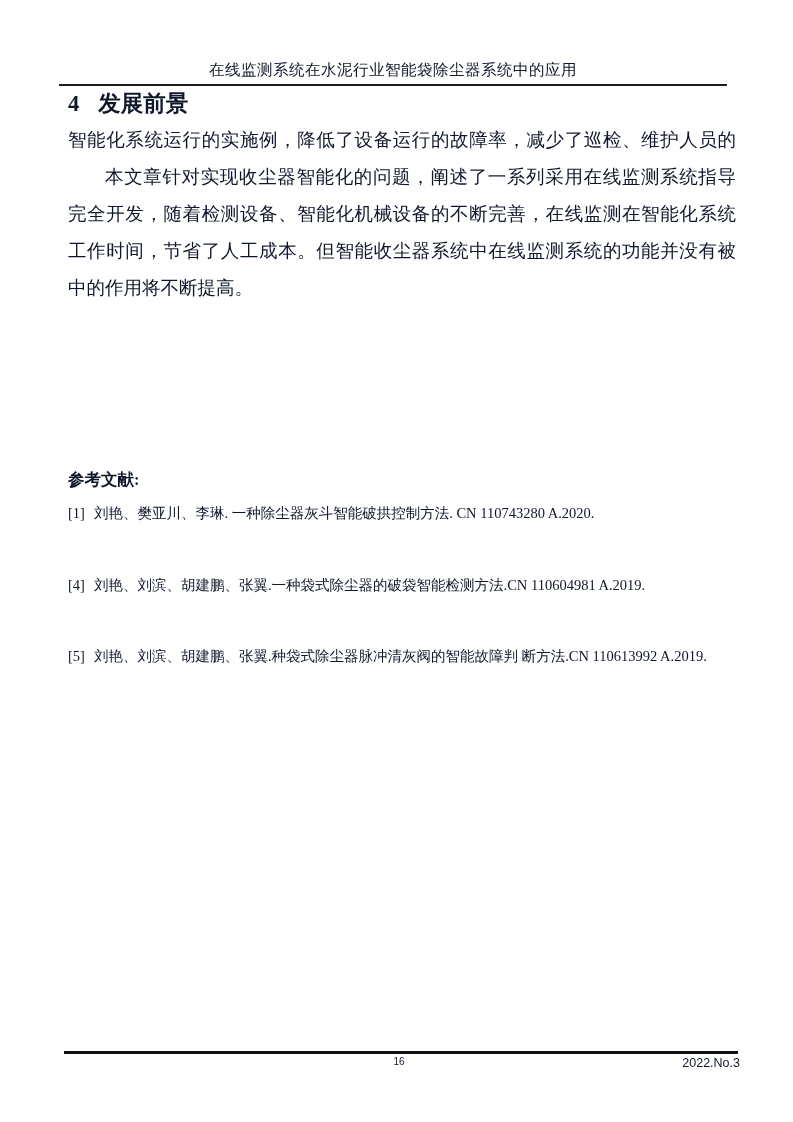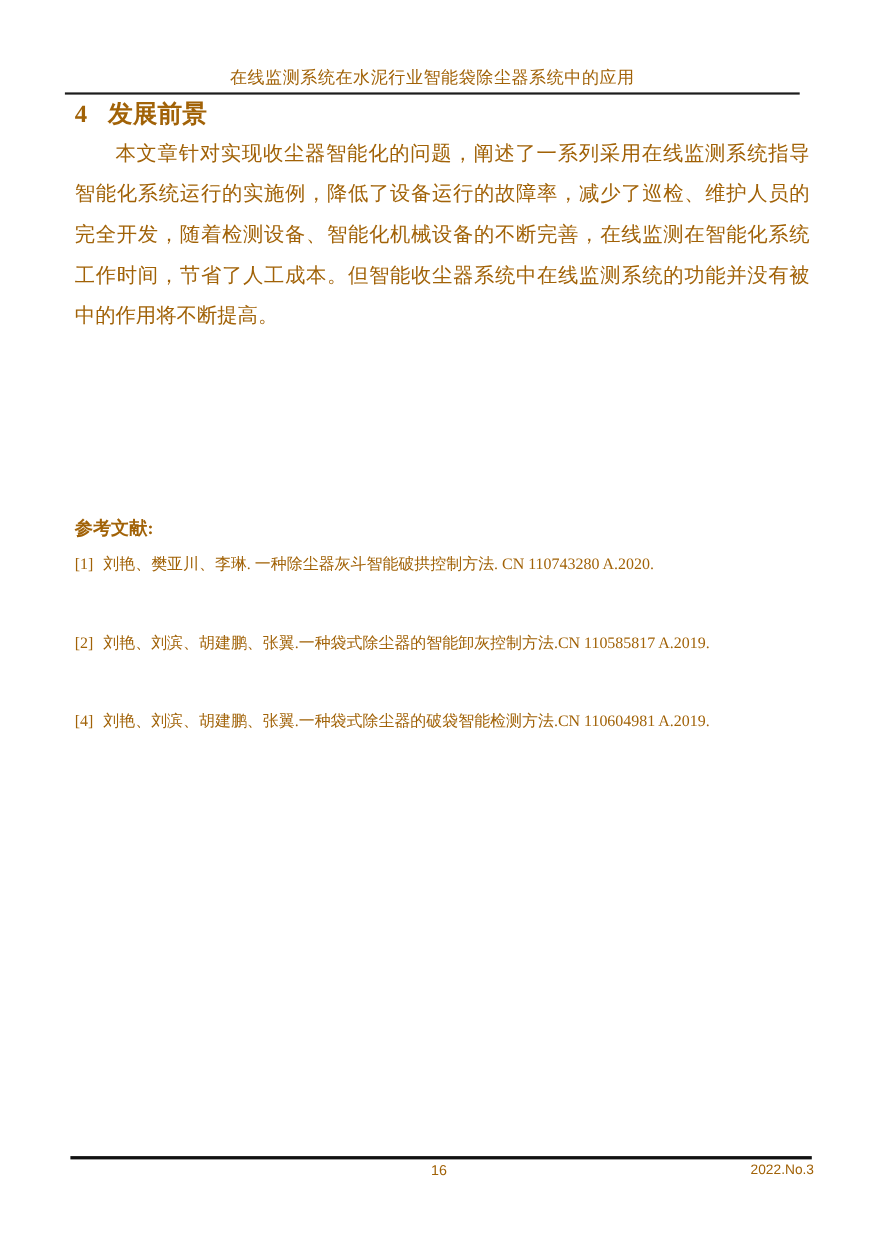--- a/index.html
+++ b/index.html
@@ -4,21 +4,21 @@
 <style>
   html, body { margin: 0; padding: 0; background: #e8e8e8; }
   .page {
     position: relative;
     width: 793px;
     height: 1122px;
     background: #ffffff;
     margin: 0 auto;
     overflow: hidden;
     font-family: "Liberation Serif", "DejaVu Serif", serif;
-    color: #a16207;
+    color: #0f172a;
   }
   .header-title {
     position: absolute;
     top: 60px; left: 59px; width: 668px;
     text-align: center;
     font-size: 15.5px;
     letter-spacing: 0.5px;
     white-space: nowrap;
   }
   .header-rule {
@@ -61,21 +61,21 @@
   .ref-label { display: inline-block; margin-right: 9px; }
   .footer-rule {
     position: absolute;
     top: 1051px; left: 64px; width: 674px; height: 2.5px;
     background: #111111;
   }
   .footer-page-number {
     position: absolute;
     top: 1056px; left: 59px; width: 680px;
     text-align: center;
-    font-size: 13px;
+    font-size: 10px;
     font-family: "Liberation Sans", "DejaVu Sans", sans-serif;
   }
   .footer-issue {
     position: absolute;
     top: 1056px; right: 53px;
     font-size: 12.5px;
     font-family: "Liberation Sans", "DejaVu Sans", sans-serif;
     white-space: nowrap;
     text-align: right;
   }
@@ -87,38 +87,38 @@
 
   <div class="header-title">在线监测系统在水泥行业智能袋除尘器系统中的应用</div>
 
   <div class="header-rule"></div>
 
   <div class="section-heading">
     <span class="section-number">4</span><span>发展前景</span>
   </div>
 
   <div class="body-paragraph">
+    <div class="para-line">智能化系统运行的实施例，降低了设备运行的故障率，减少了巡检、维护人员的</div>
     <div class="para-line first-line">本文章针对实现收尘器智能化的问题，阐述了一系列采用在线监测系统指导</div>
-    <div class="para-line">智能化系统运行的实施例，降低了设备运行的故障率，减少了巡检、维护人员的</div>
     <div class="para-line">完全开发，随着检测设备、智能化机械设备的不断完善，在线监测在智能化系统</div>
     <div class="para-line">工作时间，节省了人工成本。但智能收尘器系统中在线监测系统的功能并没有被</div>
     <div class="para-line last-line">中的作用将不断提高。</div>
   </div>
 
   <div class="refs-heading">参考文献:</div>
 
   <div class="refs-list">
     <div class="ref-item">
       <span class="ref-label">[1]</span><span>刘艳、樊亚川、李琳. 一种除尘器灰斗智能破拱控制方法. CN 110743280 A.2020.</span>
     </div>
     <div class="ref-item">
-      <span class="ref-label">[2]</span><span>刘艳、刘滨、胡建鹏、张翼.一种袋式除尘器的智能卸灰控制方法.CN 110585817 A.2019.</span>
+      <span class="ref-label">[4]</span><span>刘艳、刘滨、胡建鹏、张翼.一种袋式除尘器的破袋智能检测方法.CN 110604981 A.2019.</span>
     </div>
     <div class="ref-item">
-      <span class="ref-label">[4]</span><span>刘艳、刘滨、胡建鹏、张翼.一种袋式除尘器的破袋智能检测方法.CN 110604981 A.2019.</span>
+      <span class="ref-label">[5]</span><span>刘艳、刘滨、胡建鹏、张翼.种袋式除尘器脉冲清灰阀的智能故障判 断方法.CN 110613992 A.2019.</span>
     </div>
   </div>
 
   <div class="footer-rule"></div>
 
   <div class="footer-page-number">16</div>
 
   <div class="footer-issue">2022.No.3</div>
 
 </div>

